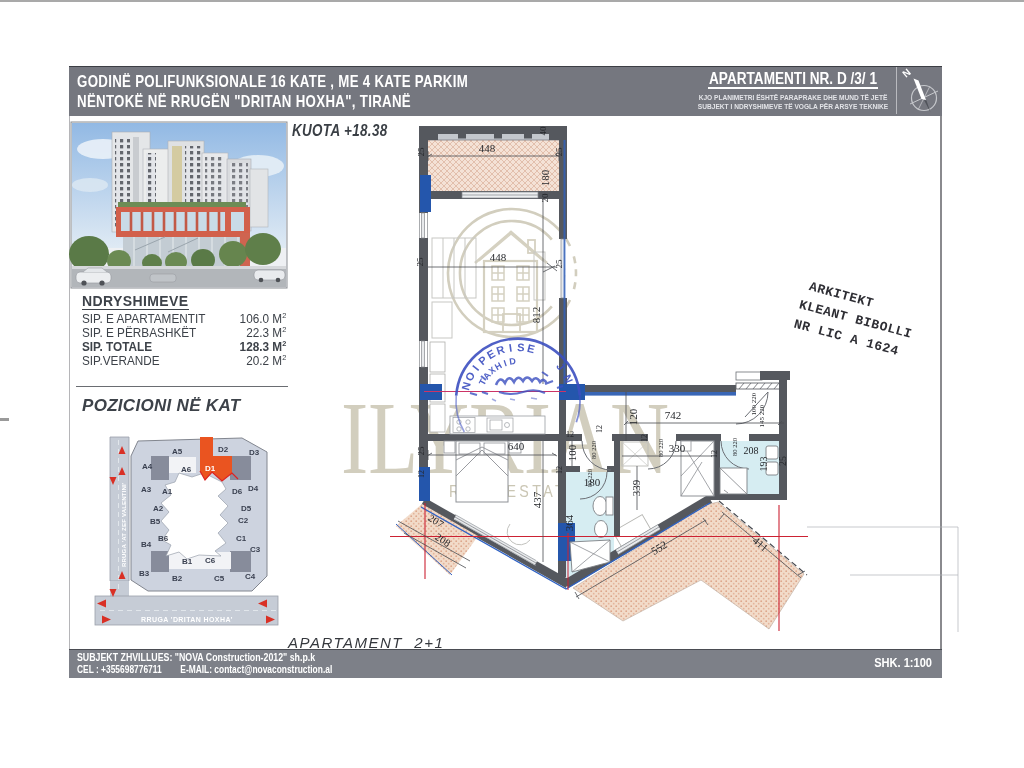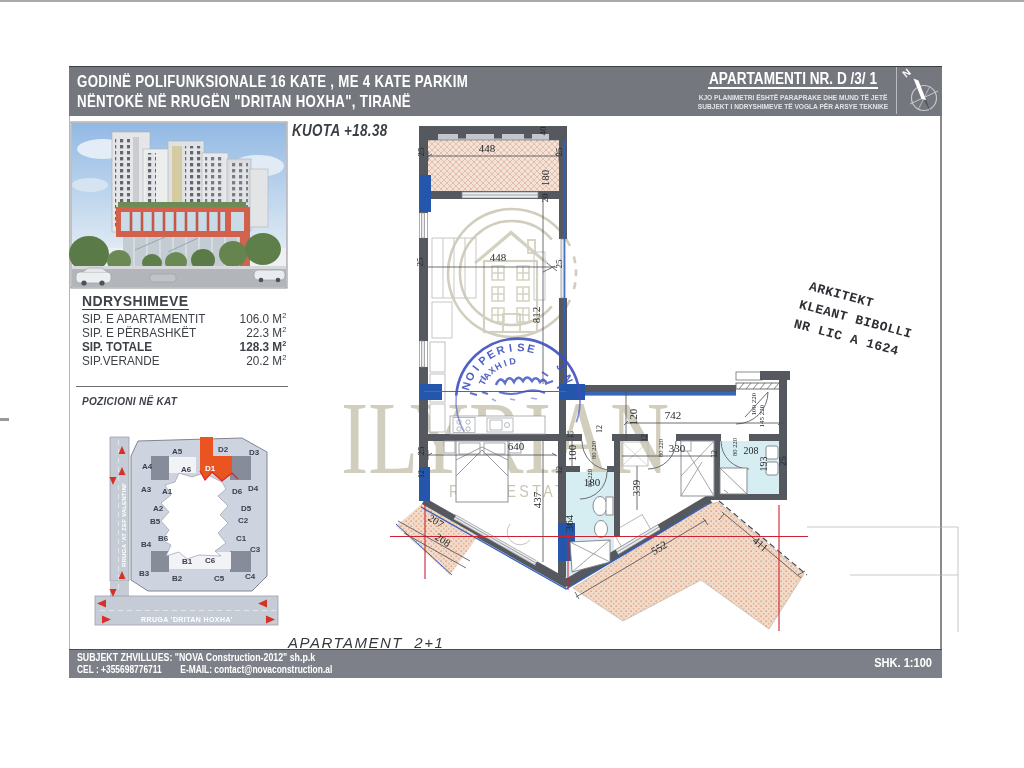--- a/index.html
+++ b/index.html
@@ -53,21 +53,21 @@
       <span>128.3 M<sup style="font-size:8px;">2</sup></span>
     </div>
 <div style="display:flex;justify-content:space-between;height:14px;">
       <span>SIP.VERANDE</span>
       <span>20.2 M<sup style="font-size:8px;">2</sup></span>
     </div>
 </div>
 
 <div class="abs" style="left:76px;top:386px;width:212px;height:1px;background:#6a6d72;"></div>
 
-<div class="abs" style="left:82px;top:396px;color:#3d4249;font-size:10px;font-style:italic;font-weight:bold;letter-spacing:.3px;">POZICIONI NË KAT</div>
+<div class="abs" style="left:82px;top:396px;color:#3d4249;font-size:17px;font-style:italic;font-weight:bold;letter-spacing:.3px;">POZICIONI NË KAT</div>
 
 <div class="abs" style="left:288px;top:634px;color:#35383d;font-size:15px;font-style:italic;letter-spacing:1.5px;">APARTAMENT&nbsp; 2+1</div>
 
 <div class="abs" style="left:807px;top:276px;font-family:'Liberation Mono',monospace;font-size:13px;font-weight:bold;color:#2e2e34;line-height:20px;letter-spacing:0.5px;transform:rotate(15deg);transform-origin:0 0;"><span style="padding-left:5px;">ARKITEKT</span><br>KLEANT BIBOLLI<br>NR LIC A 1624</div>
 
 <svg class="abs" style="left:0;top:0;" width="1024" height="768" viewBox="0 0 1024 768">
 <defs>
 <linearGradient id="sky" x1="0" y1="0" x2="0" y2="1">
 <stop offset="0" stop-color="#92b9e4"></stop>
         <stop offset="1" stop-color="#dfeaf4"></stop>

